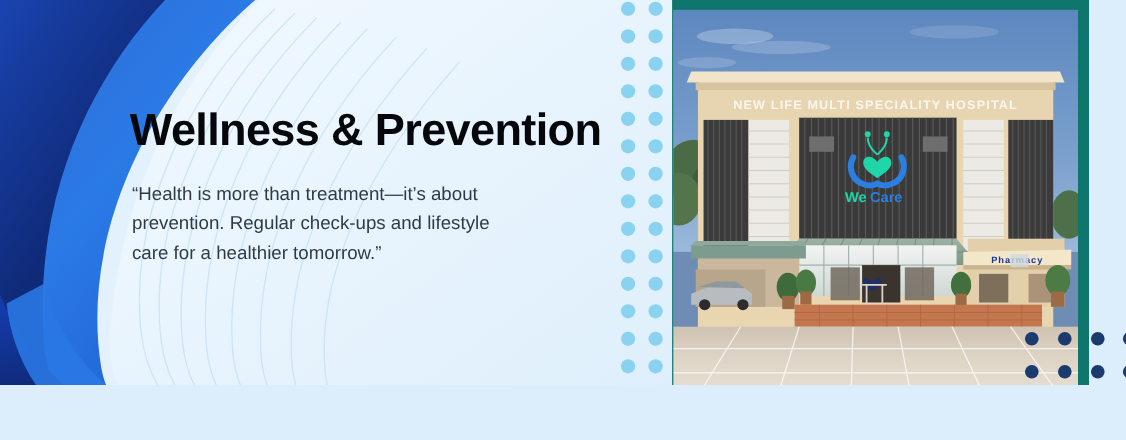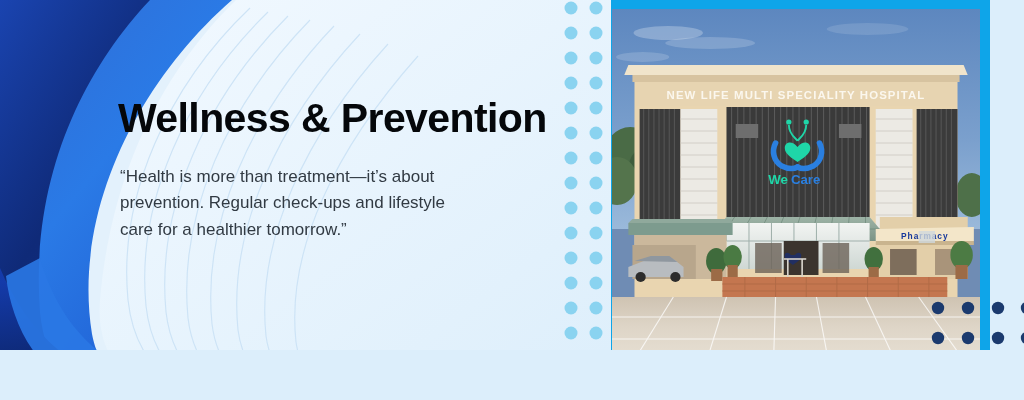--- a/index.html
+++ b/index.html
@@ -38,21 +38,21 @@
     max-width:345px;
   }
 
   
   .dot-col{position:absolute;left:556px;top:-4px;width:56px;height:410px;}
 
   
   .photo-frame{
     position:absolute;left:611px;top:0px;
     width:379px;height:373px;
-    background:#0ea5e9;
+    background:#0f766e;
     box-sizing:border-box;
     padding:9px 10px 10px 1px;
   }
   .photo{
     position:relative;width:100%;height:100%;overflow:hidden;background:#6f8cb4;
   }
   .photo svg{display:block;width:100%;height:100%;}
 
   
   .dark-dots{position:absolute;left:928px;top:298px;width:104px;height:104px;}

